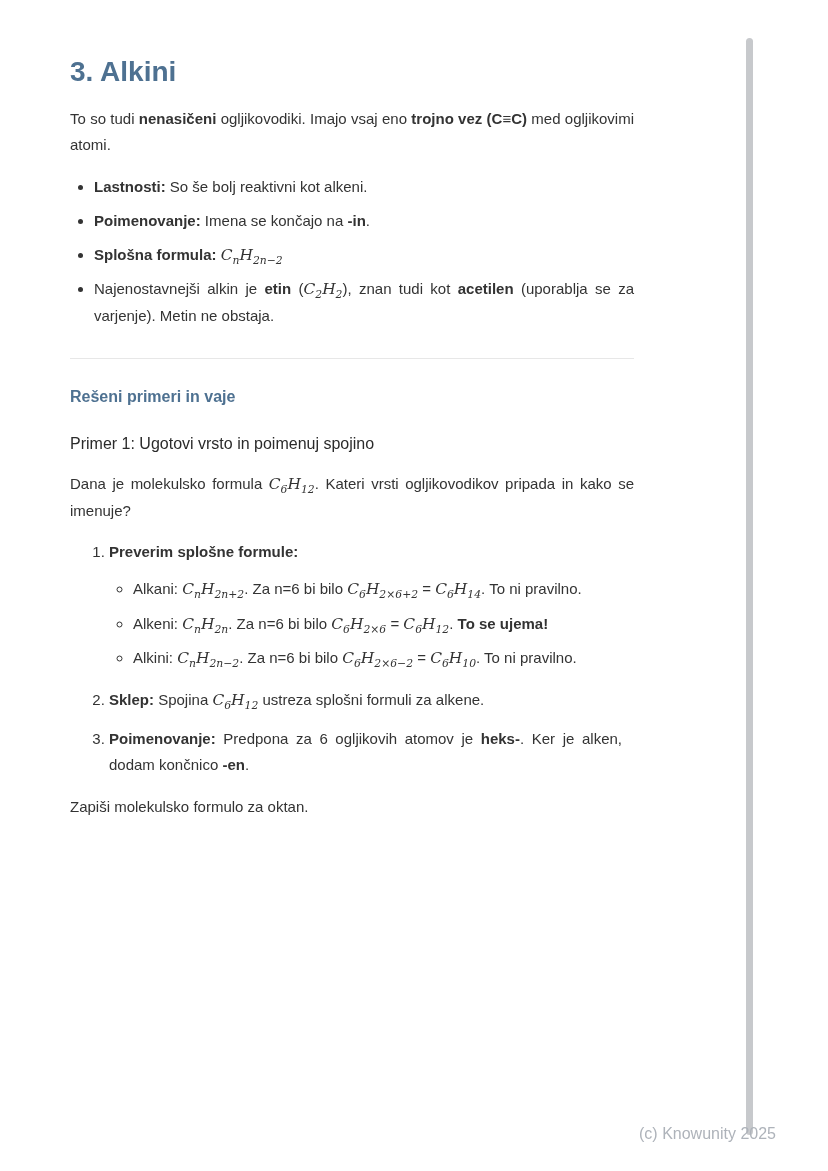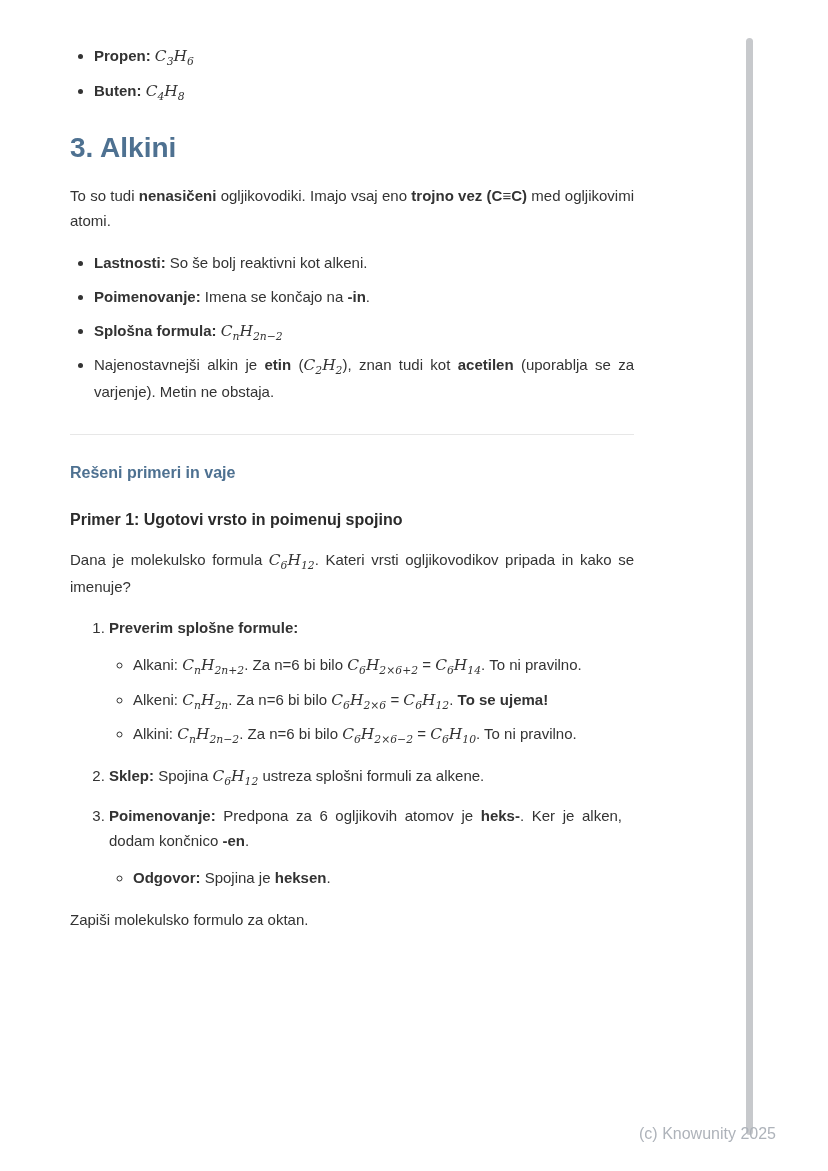--- a/index.html
+++ b/index.html
@@ -25,21 +25,21 @@
     font-size: 16px; font-weight: 700;
     margin: 28px 0 20px; line-height: 1.25;
   }
   .doc h2 {
     color: var(--heading, #4e7191);
     font-size: 28px; font-weight: 700;
     margin: 26px 0 16px; line-height: 1.3;
   }
   .doc h3 {
     color: #2b2b2b;
-    font-size: 16px; font-weight: 700;
+    font-size: 16px; font-weight: 400;
     margin: 26px 0 16px; line-height: 1.4;
   }
   .doc ul { margin: 15px 0; padding-left: 24px; }
   .doc ol { margin: 15px 12px; padding-left: 27px; }
   .doc li { margin: 8px 0; text-align: justify; }
   .doc ol > li { margin: 13px 0; }
   .doc li ul { margin: 11px 0 15px; }
   .doc hr {
     border: none;
     border-top: 1px solid var(--divider, #e7e7e7);
@@ -65,45 +65,39 @@
     right: 52px; top: 1125px;
     font-size: 16px;
     color: var(--muted, #aeb3ba);
   }
 </style>
 </head>
 <body>
 
 <main class="page">
   <div class="doc">
-      <ul>
-        <li><span class="b">Propen: </span><span class="math">C</span><sub class="math">3</sub><span class="math">H</span><sub class="math">6</sub></li>
-        <li><span class="b">Buten: </span><span class="math">C</span><sub class="math">4</sub><span class="math">H</span><sub class="math">8</sub></li>
-      </ul>
       <h2>3. Alkini</h2>
       <p><span>To so tudi </span><span class="b">nenasičeni</span><span> ogljikovodiki. Imajo vsaj eno </span><span class="b">trojno vez (C≡C)</span><span> med ogljikovimi atomi.</span></p>
       <ul>
         <li><span class="b">Lastnosti:</span><span> So še bolj reaktivni kot alkeni.</span></li>
         <li><span class="b">Poimenovanje:</span><span> Imena se končajo na </span><span class="b">-in</span><span>.</span></li>
         <li><span class="b">Splošna formula: </span><span class="math">C</span><sub class="math">n</sub><span class="math">H</span><sub class="math">2n−2</sub></li>
         <li><span>Najenostavnejši alkin je </span><span class="b">etin</span><span> (</span><span class="math">C</span><sub class="math">2</sub><span class="math">H</span><sub class="math">2</sub><span>), znan tudi kot </span><span class="b">acetilen</span><span> (uporablja se za varjenje). Metin ne obstaja.</span></li>
       </ul>
       <hr>
       <h1>Rešeni primeri in vaje</h1>
       <h3>Primer 1: Ugotovi vrsto in poimenuj spojino</h3>
       <p><span>Dana je molekulsko formula </span><span class="math">C</span><sub class="math">6</sub><span class="math">H</span><sub class="math">12</sub><span>. Kateri vrsti ogljikovodikov pripada in kako se imenuje?</span></p>
       <ol>
         <li><span class="b">Preverim splošne formule:</span><ul>
             <li><span>Alkani: </span><span class="math">C</span><sub class="math">n</sub><span class="math">H</span><sub class="math">2n+2</sub><span>. Za n=6 bi bilo </span><span class="math">C</span><sub class="math">6</sub><span class="math">H</span><sub class="math">2×6+2</sub><span> = </span><span class="math">C</span><sub class="math">6</sub><span class="math">H</span><sub class="math">14</sub><span>. To ni pravilno.</span></li>
             <li><span>Alkeni: </span><span class="math">C</span><sub class="math">n</sub><span class="math">H</span><sub class="math">2n</sub><span>. Za n=6 bi bilo </span><span class="math">C</span><sub class="math">6</sub><span class="math">H</span><sub class="math">2×6</sub><span> = </span><span class="math">C</span><sub class="math">6</sub><span class="math">H</span><sub class="math">12</sub><span>. </span><span class="b">To se ujema!</span></li>
             <li><span>Alkini: </span><span class="math">C</span><sub class="math">n</sub><span class="math">H</span><sub class="math">2n−2</sub><span>. Za n=6 bi bilo </span><span class="math">C</span><sub class="math">6</sub><span class="math">H</span><sub class="math">2×6−2</sub><span> = </span><span class="math">C</span><sub class="math">6</sub><span class="math">H</span><sub class="math">10</sub><span>. To ni pravilno.</span></li>
           </ul></li>
         <li><span class="b">Sklep:</span><span> Spojina </span><span class="math">C</span><sub class="math">6</sub><span class="math">H</span><sub class="math">12</sub><span> ustreza splošni formuli za alkene.</span></li>
-        <li><span class="b">Poimenovanje:</span><span> Predpona za 6 ogljikovih atomov je </span><span class="b">heks-</span><span>. Ker je alken, dodam končnico </span><span class="b">-en</span><span>.</span><ul>
-            <li><span class="b">Odgovor:</span><span> Spojina je </span><span class="b">heksen</span><span>.</span></li>
-          </ul></li>
+        <li><span class="b">Poimenovanje:</span><span> Predpona za 6 ogljikovih atomov je </span><span class="b">heks-</span><span>. Ker je alken, dodam končnico </span><span class="b">-en</span><span>.</span></li>
       </ol>
       <p><span>Zapiši molekulsko formulo za oktan.</span></p>
     </div>
 </main>
 
 <div class="scrollbar-thumb"></div>
 <div class="watermark">(c) Knowunity 2025</div>
 
 </body></html>

